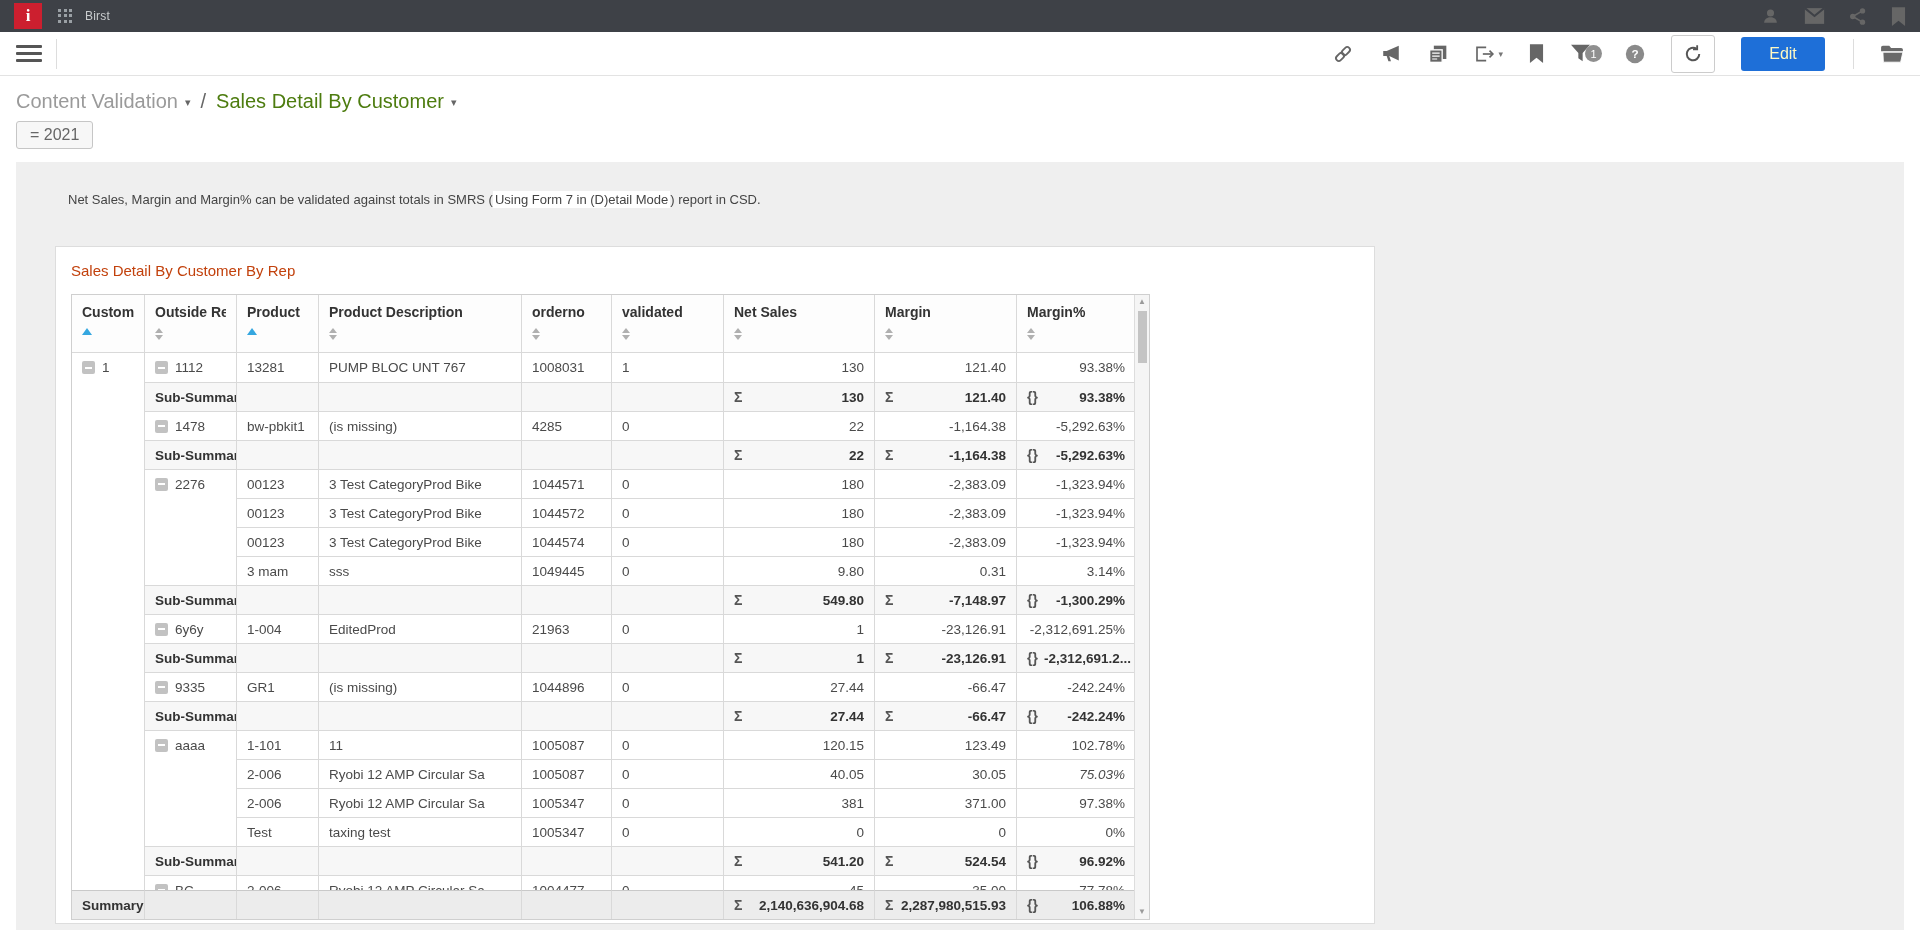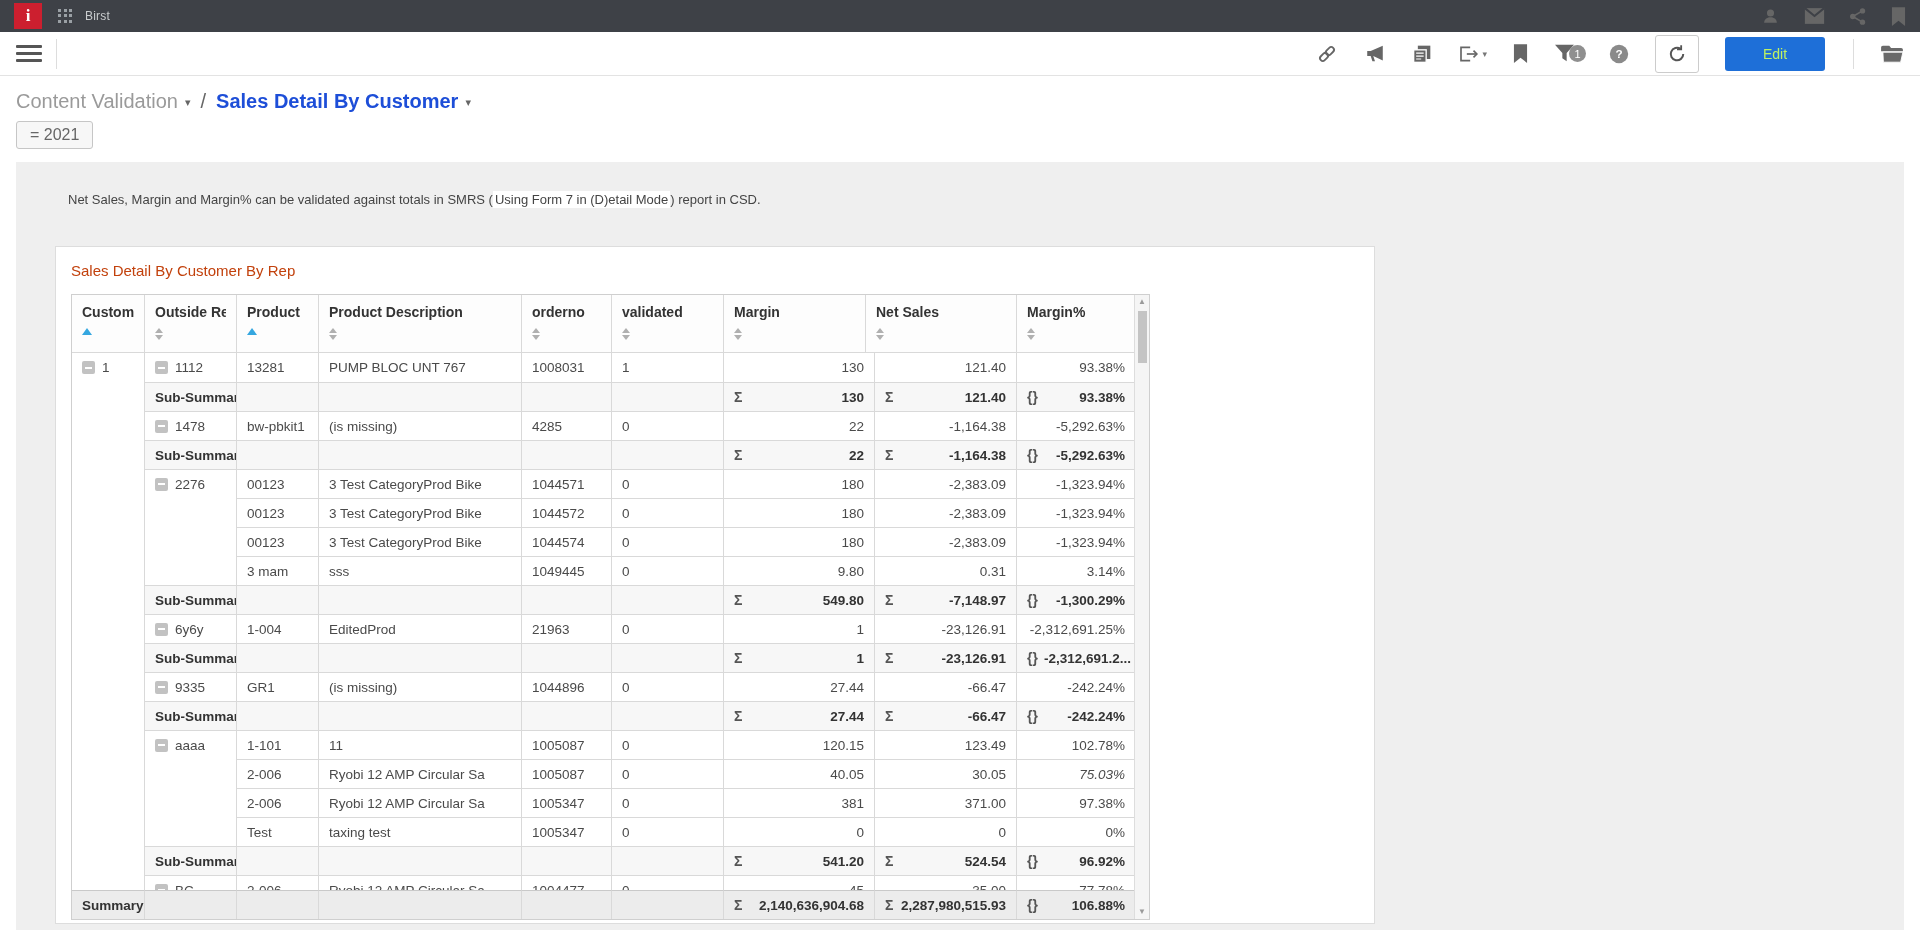--- a/index.html
+++ b/index.html
@@ -18,27 +18,27 @@
   .toolbar { height:44px; background:#fff; border-bottom:1px solid #e3e3e3; display:flex; align-items:center; padding:0 16px; }
   .hamburger { width:26px; cursor:pointer; }
   .hamburger span { display:block; height:3px; background:#555; margin:4px 0; border-radius:1px; }
   .tb-divider { width:1px; height:30px; background:#ddd; margin:0 14px; }
   .toolbar-right { margin-left:auto; display:flex; align-items:center; gap:26px; color:#666; }
   .tb-icon { display:flex; align-items:center; cursor:pointer; color:#666; }
   .caret { font-size:9px; color:#777; margin-left:3px; }
   .filter-wrap { position:relative; }
   .filter-badge { position:absolute; right:-11px; top:1px; width:17px; height:17px; border-radius:50%; background:#8f8f8f; color:#fff; font-size:11px; display:flex; align-items:center; justify-content:center; }
   .refresh-box { width:44px; height:38px; border:1px solid #ccc; border-radius:3px; background:#fff; display:flex; align-items:center; justify-content:center; color:#555; cursor:pointer; }
-  .edit-btn { width:100px; height:34px; background:#1e6fd8; color:#bef264; border:none; border-radius:3px; font-size:14px; font-family:"Liberation Sans", sans-serif; cursor:pointer; }
+  .edit-btn { width:84px; height:34px; background:#1e6fd8; color:#fef9c3; border:none; border-radius:3px; font-size:16px; font-family:"Liberation Sans", sans-serif; cursor:pointer; }
 
   
   .crumb-row { padding:14px 16px 0 16px; font-size:20px; display:flex; align-items:center; }
   .crumb-parent { color:#9a9a9a; cursor:pointer; }
   .crumb-sep { color:#666; margin:0 10px; }
-  .crumb-current { color:#1d4ed8; cursor:pointer;font-weight:bold; }
+  .crumb-current { color:#4d7c0f; cursor:pointer; }
   .crumb-caret { font-size:11px; color:#666; margin-left:7px; position:relative; top:1px; }
 
   .chip-row { padding:8px 16px 0 16px; }
   .filter-chip { display:inline-block; font-size:16px; color:#666; background:#f7f7f7; border:1px solid #c6c6c6; border-radius:3px; padding:4px 13px; cursor:pointer; }
 
   
   .panel { margin:13px 16px 0 16px; width:1888px; height:768px; background:#efefef; position:relative; }
   .note { position:absolute; left:52px; top:30px; font-size:13px; color:#444; }
   .note .hl { background:#fff; padding:1px 2px; }
 
@@ -251,29 +251,29 @@
                 <div class="tri-mini-dn"></div>
               </div>
             </div>
             <div class="hcell" style="width: 112px;">
               <div class="hlabel">validated</div>
               <div class="sorter">
                 <div class="tri-mini-up"></div>
                 <div class="tri-mini-dn"></div>
               </div>
             </div>
+            <div class="hcell" style="width: 151px;">
+              <div class="hlabel">Net Sales</div>
+              <div class="sorter">
+                <div class="tri-mini-up"></div>
+                <div class="tri-mini-dn"></div>
+              </div>
+            </div>
             <div class="hcell" style="width: 142px;">
               <div class="hlabel">Margin</div>
-              <div class="sorter">
-                <div class="tri-mini-up"></div>
-                <div class="tri-mini-dn"></div>
-              </div>
-            </div>
-            <div class="hcell" style="width: 151px;">
-              <div class="hlabel">Net Sales</div>
               <div class="sorter">
                 <div class="tri-mini-up"></div>
                 <div class="tri-mini-dn"></div>
               </div>
             </div>
             <div class="hcell" style="width: 118px;">
               <div class="hlabel">Margin%</div>
               <div class="sorter">
                 <div class="tri-mini-up"></div>
                 <div class="tri-mini-dn"></div>

